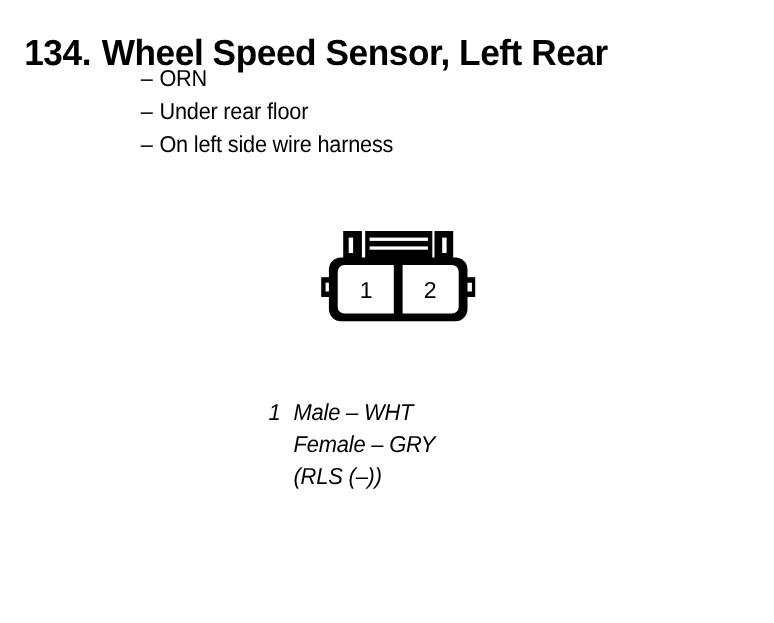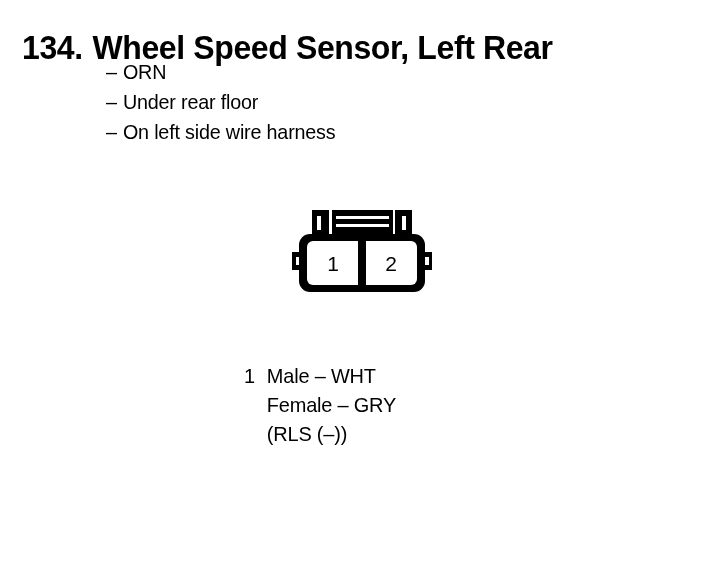--- a/index.html
+++ b/index.html
@@ -33,21 +33,21 @@
     transform-origin: left top;
   }
   #page-title .title-number {
     display: inline-block;
     margin-right: 10px;
   }
 
   
   #location-list {
     position: absolute;
-    left: 106px;
+    left: 128px;
     top: 57px;
     width: 520px;
   }
   .location-item {
     font-size: 21px;
     line-height: 30px;
     white-space: nowrap;
     letter-spacing: -0.2px;
     transform: scaleX(0.94);
     transform-origin: left top;
@@ -75,20 +75,21 @@
     fill: #000000;
     text-anchor: middle;
   }
 
   
   #pin-legend {
     position: absolute;
     left: 244px;
     top: 361px;
     width: 360px;
+    font-style: italic;
   }
   .pin-block {
     position: relative;
     margin-bottom: 0;
   }
   .pin-line {
     font-size: 21px;
     line-height: 29px;
     white-space: nowrap;
     letter-spacing: -0.2px;

